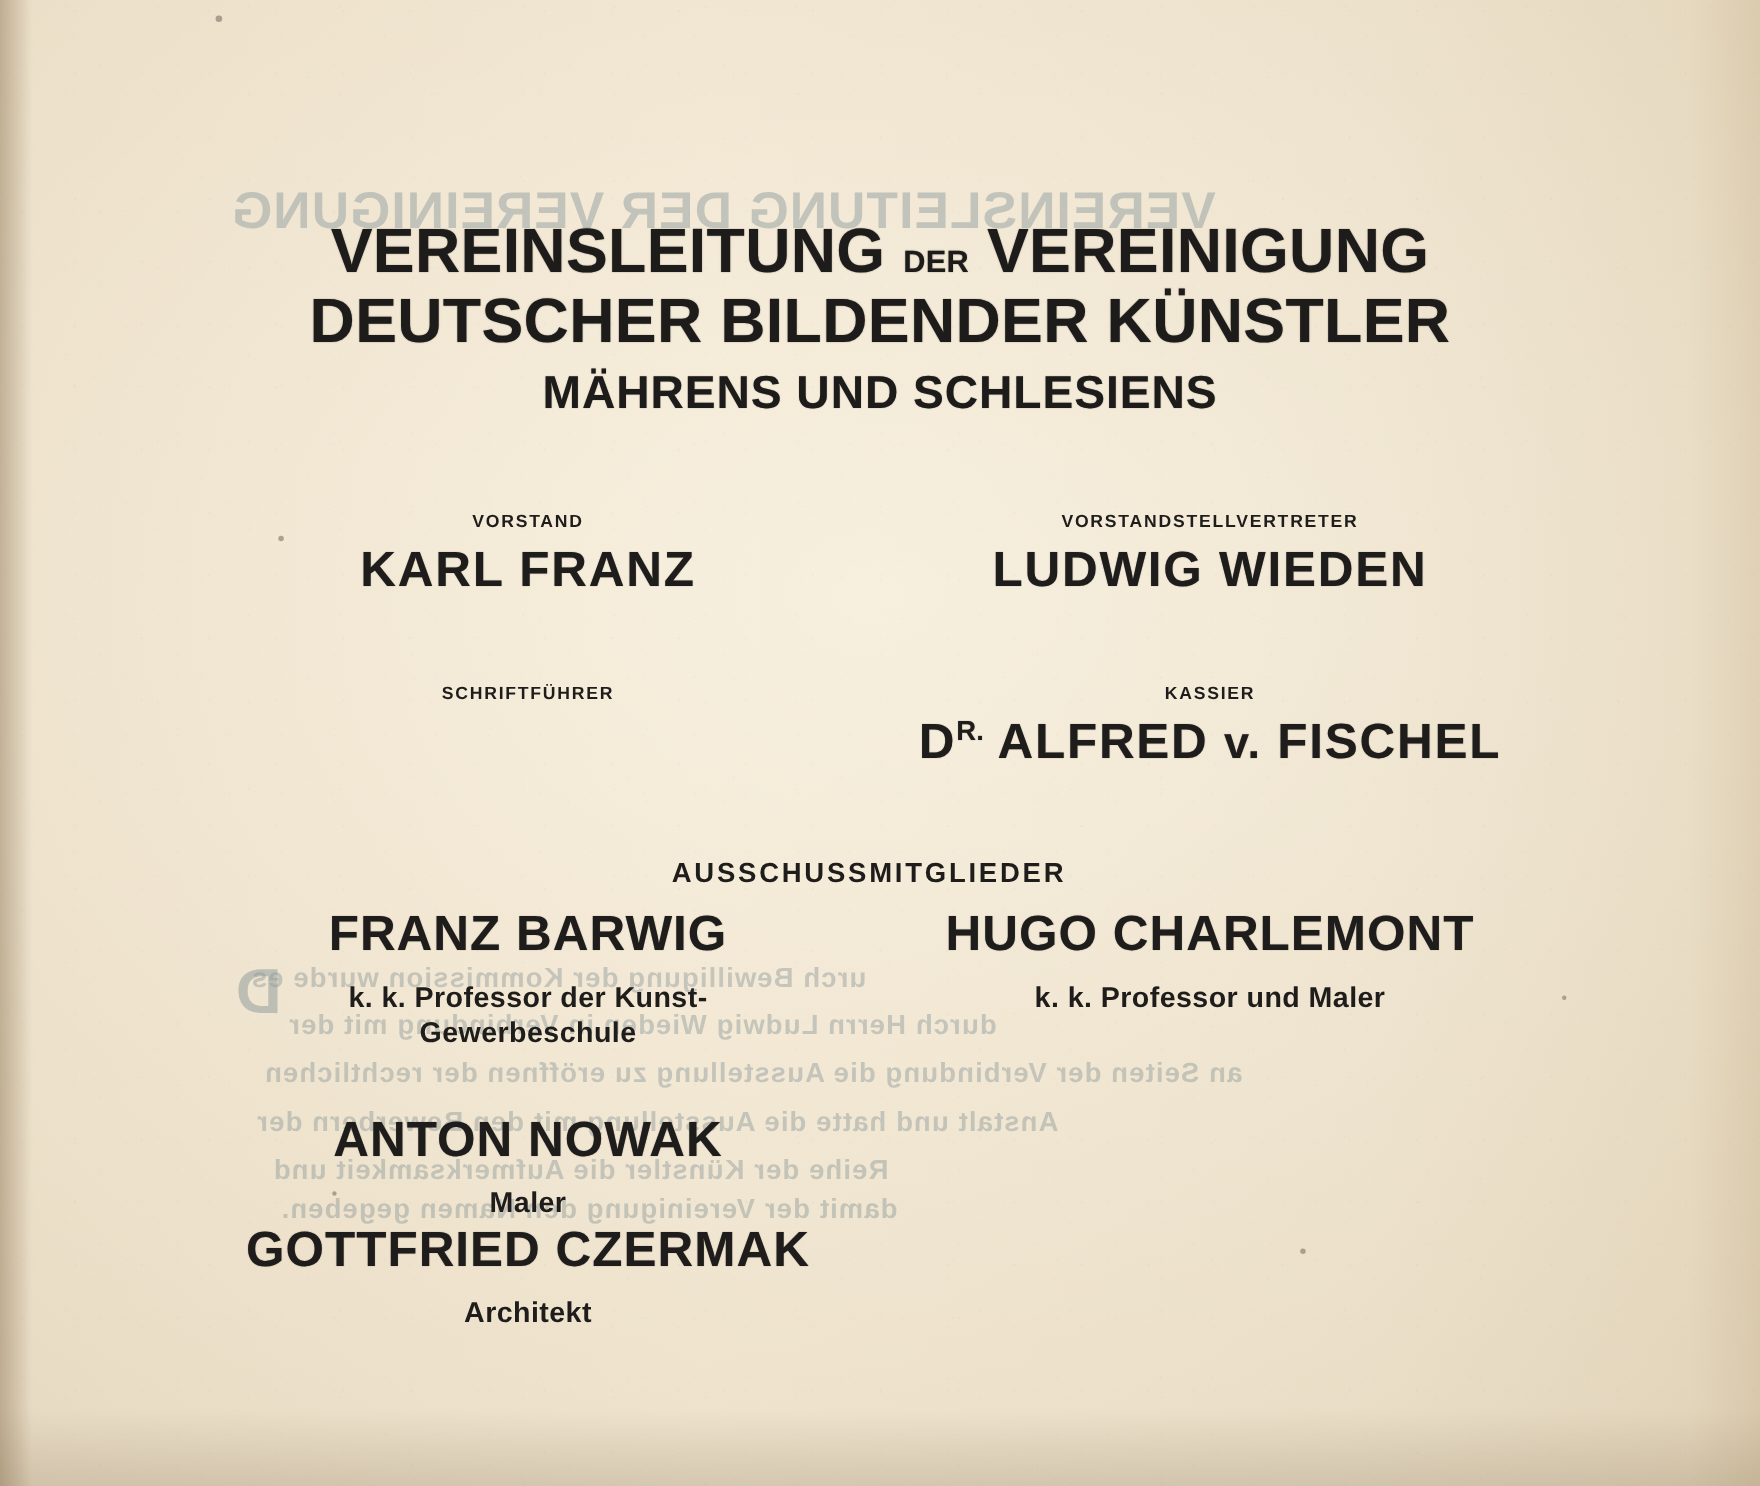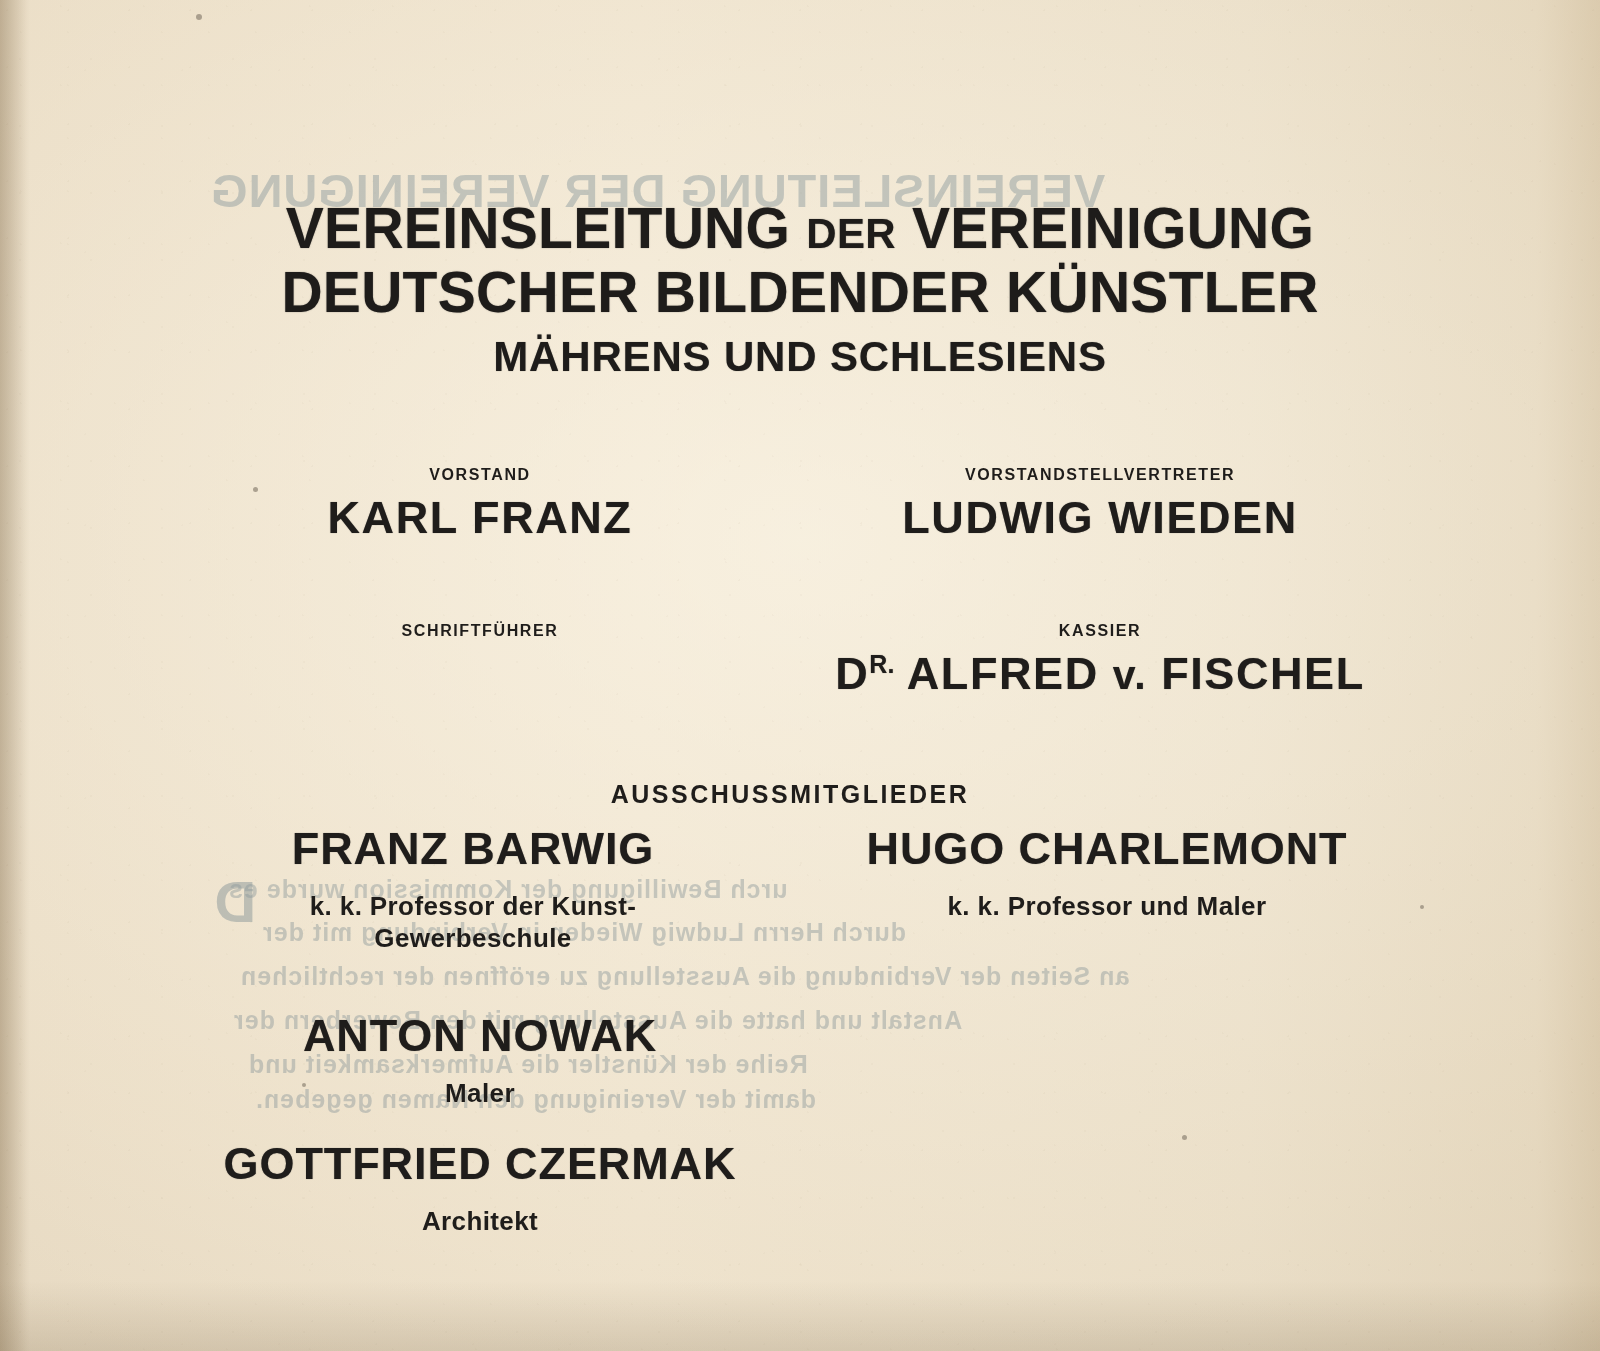--- a/index.html
+++ b/index.html
@@ -94,21 +94,21 @@
   }
   .h-line1, .h-line2 {
     font-size: 57px;
     font-weight: 800;
     letter-spacing: .005em;
     line-height: 1.13;
     white-space: nowrap;
     text-shadow: 0 0 1.2px rgba(30,28,26,.55);
   }
   .h-line1 .small, .h-line2 .small {
-    font-size: 42px;
+    font-size: 28px;
   }
   .h-line3 {
     font-size: 42px;
     font-weight: 700;
     letter-spacing: .02em;
     margin-top: 8px;
     text-shadow: 0 0 1px rgba(30,28,26,.5);
   }
 
   .roles {
@@ -161,21 +161,20 @@
   .committee-label {
     font-size: 25px;
     font-weight: 800;
     letter-spacing: .10em;
     color: #1f1d1b;
     margin-bottom: 14px;
   }
   .member-row {
     display: flex;
     justify-content: center;
-    gap: 28px;
   }
   .member-cell {
     width: 50%;
     text-align: center;
     color: #1f1d1b;
   }
   .member-name {
     font-size: 45px;
     font-weight: 800;
     letter-spacing: .02em;

